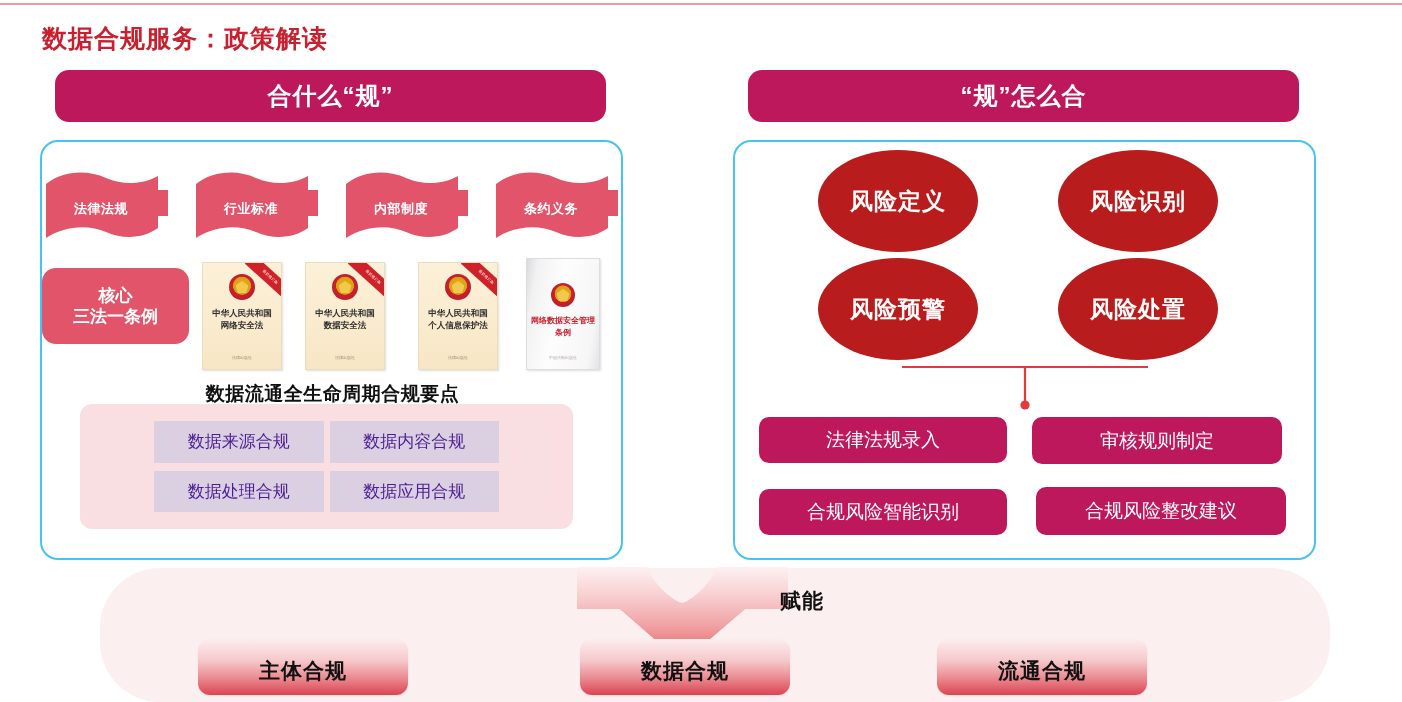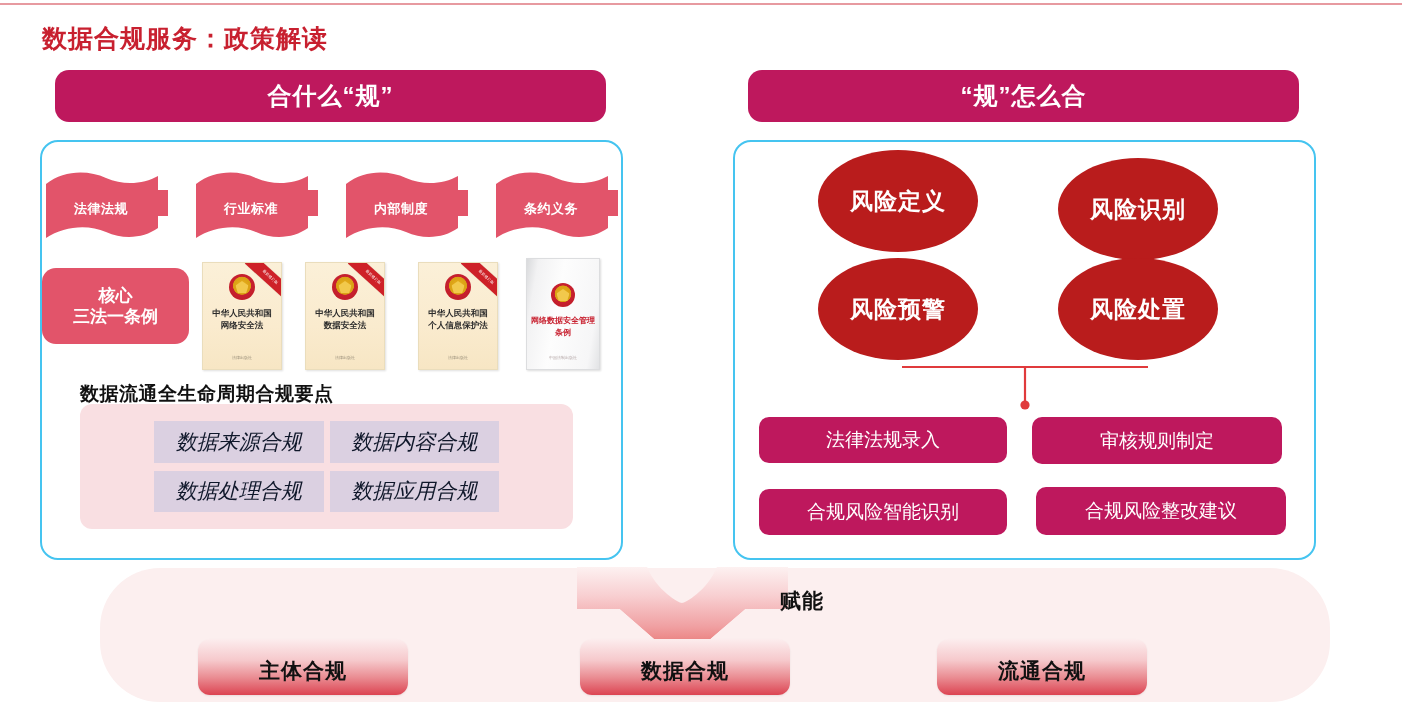--- a/index.html
+++ b/index.html
@@ -132,52 +132,52 @@
   }
   #book-3 .emblem{ top:24px; width:24px; height:24px; }
   #book-3 .btitle{
     top:56px; color:#C8202F; font-size:8px; letter-spacing:0;
   }
   #book-3 .pub{ color:#b6a9a9; }
 
   
   #lifecycle-title{
     position:absolute; left:80px; top:381px; width:505px;
-    text-align:left; font-size:19px; font-weight:bold; color:#111;
+    text-align:center; font-size:19px; font-weight:bold; color:#111;
     letter-spacing:.5px;
   }
   #lifecycle-card{
     position:absolute; left:80px; top:404px; width:493px; height:125px;
     background:#F9DFE2; border-radius:12px;
   }
   #lifecycle-grid{
     position:absolute; left:0; top:0; width:100%; height:100%;
     display:grid;
     grid-template-columns:1fr 1fr;
     grid-template-rows:1fr 1fr;
     gap:8px 6px;
     padding:17px 74px 17px 74px;
   }
   .lc-item{
     background:#DBD0E1;
     display:flex; align-items:center; justify-content:center;
-    color:#0f172a; font-size:21px;font-style:italic;
+    color:#4c1d95; font-size:17px;
   }
 
   
   .ellipse{
     position:absolute; width:160px; height:102px;
     border-radius:50%;
     background:#b91c1c;
     display:flex; align-items:center; justify-content:center;
     color:#ffffff; font-size:23px; font-weight:bold;
     letter-spacing:1px;
   }
   #ell-0{ left:818px;  top:150px; }
-  #ell-1{ left:1058px; top:158px; }
+  #ell-1{ left:1058px; top:150px; }
   #ell-2{ left:818px;  top:258px; }
   #ell-3{ left:1058px; top:258px; }
 
   
   #connector{
     position:absolute; left:900px; top:364px; width:250px; height:48px;
   }
 
   
   .rbtn{

